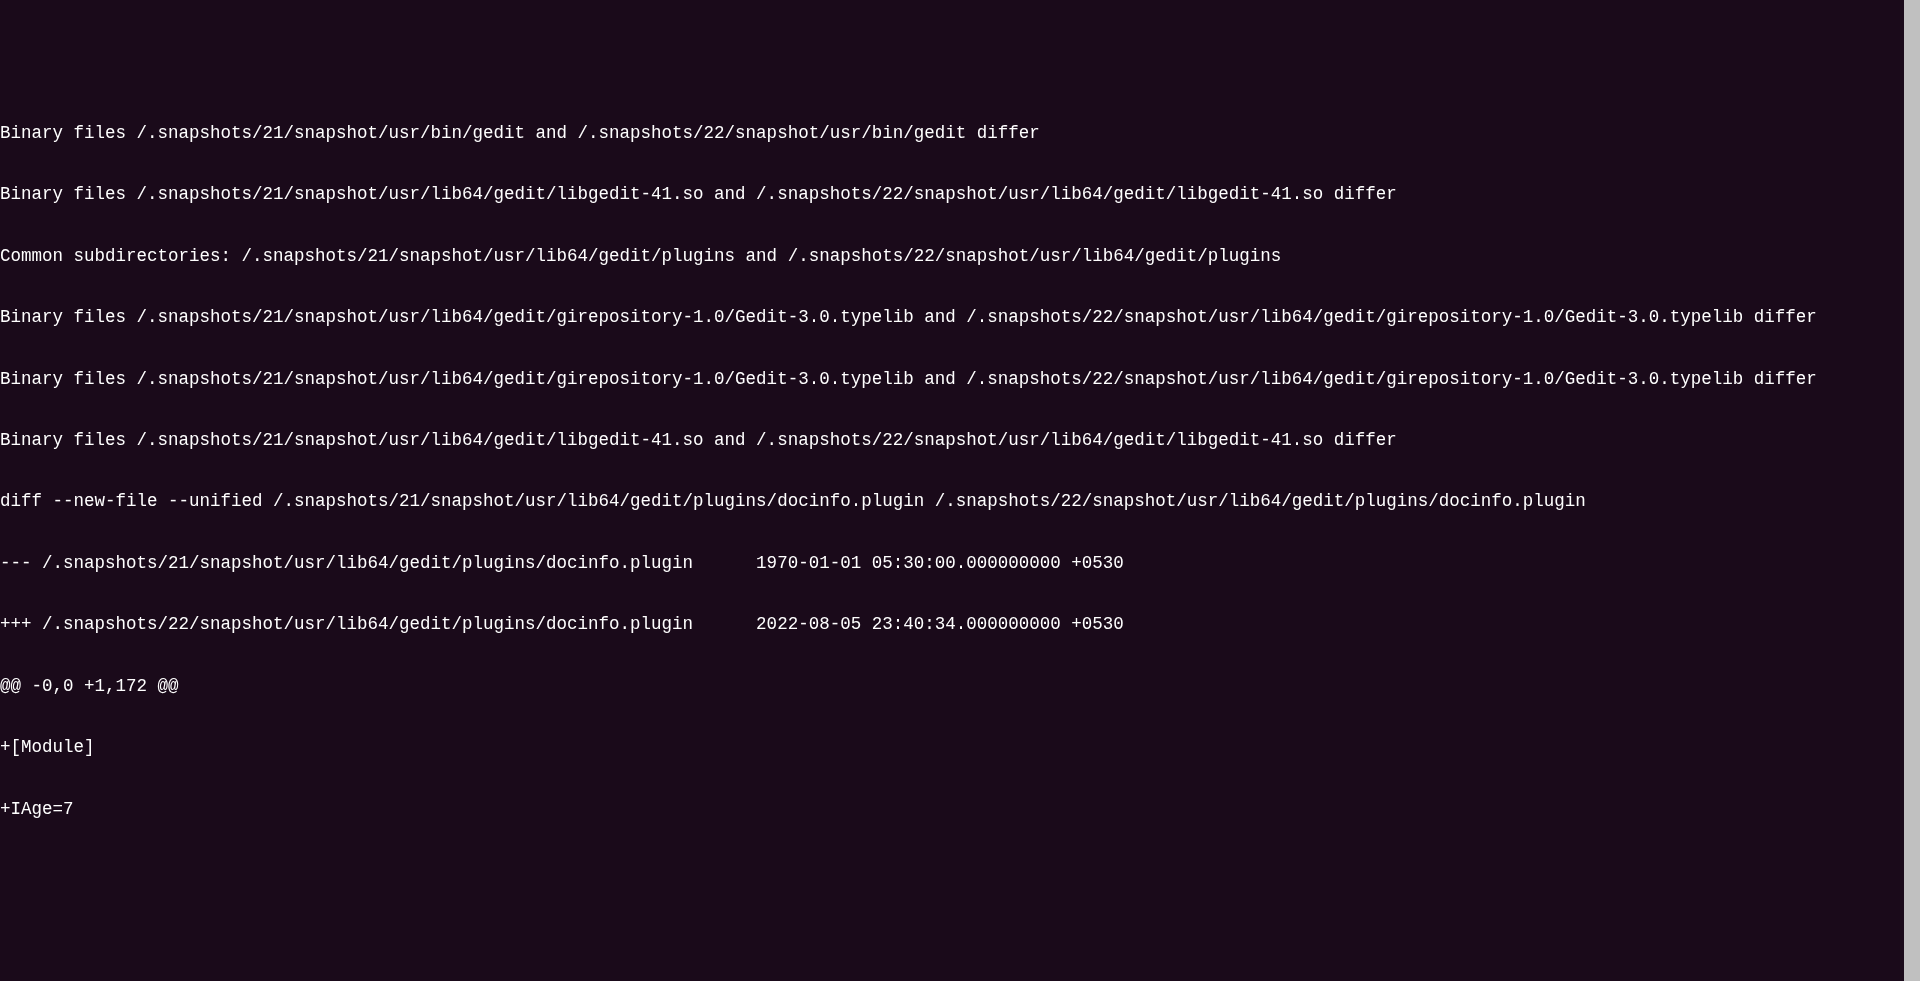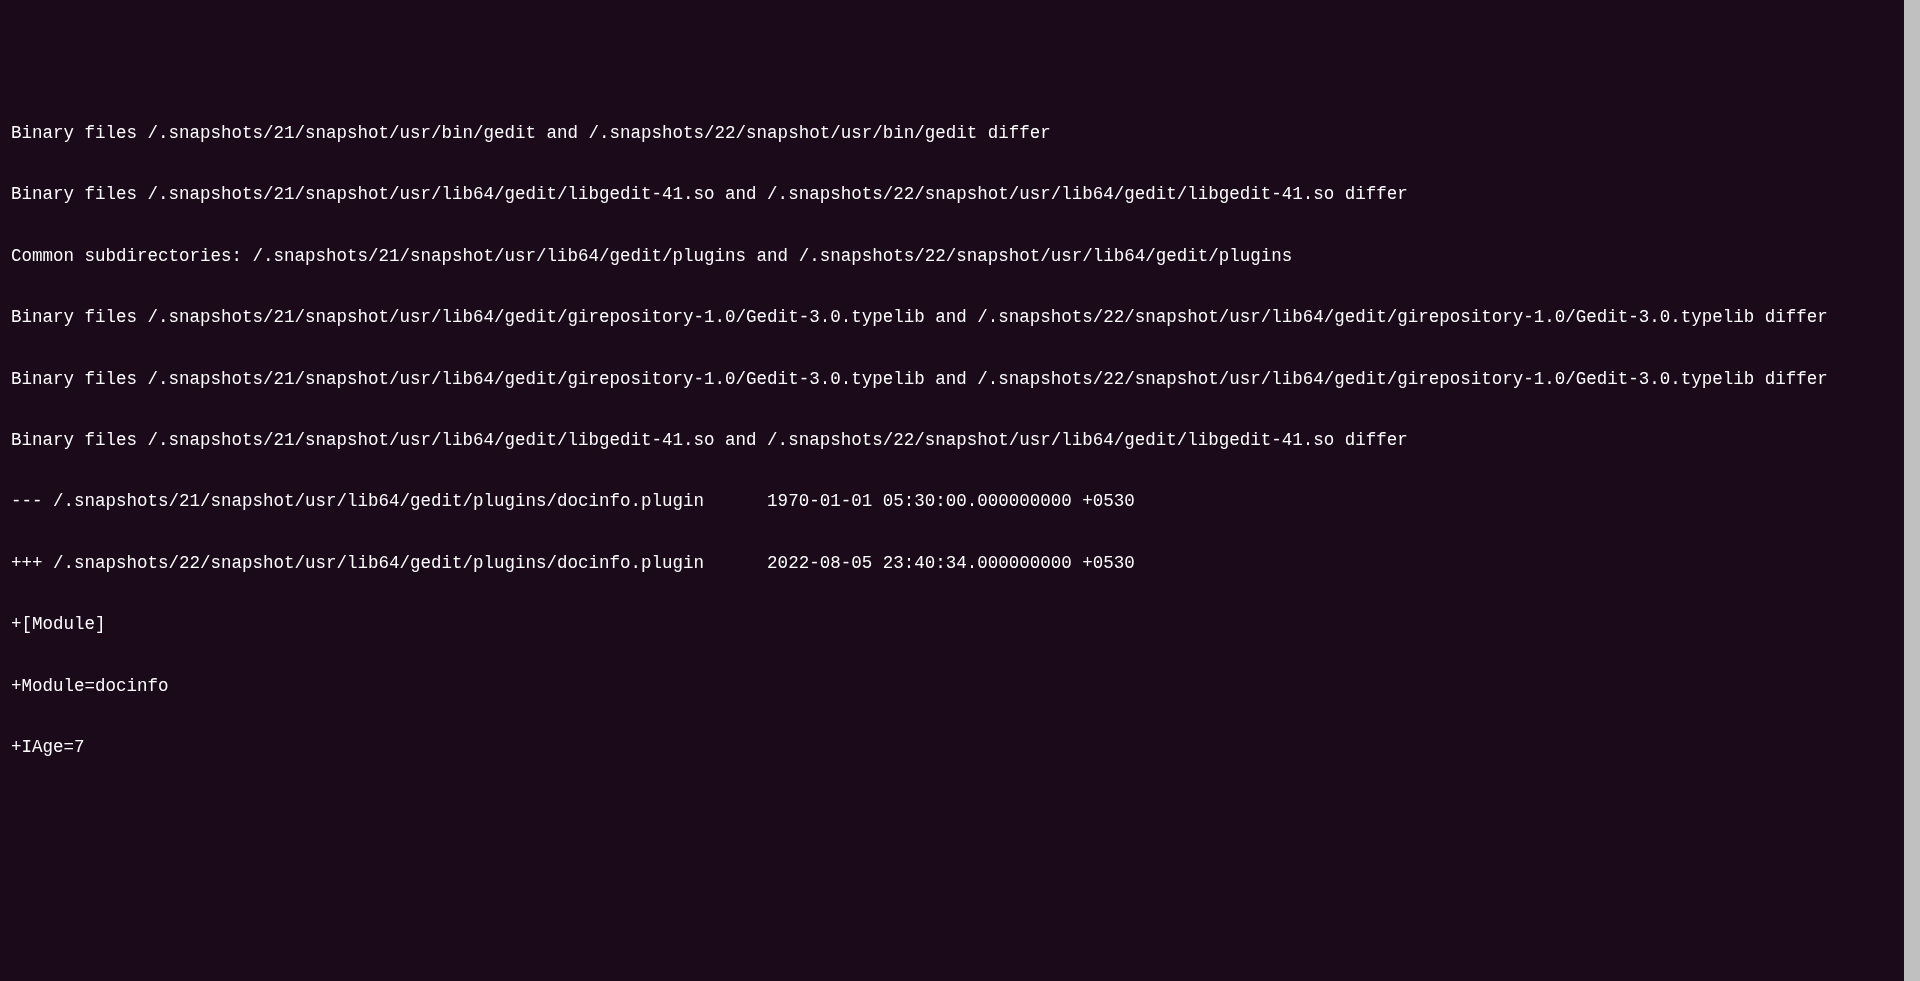--- a/index.html
+++ b/index.html
@@ -19,21 +19,20 @@
       width: 1920px;
       height: 981px;
       overflow: hidden;
     }
     .terminal-output {
       padding: 0;
     }
     .line {
       display: block;
       min-height: 20.5px;
-      margin-left: 11px;
     }
     .scrollbar {
       position: fixed;
       right: 0;
       top: 0;
       width: 16px;
       height: 100%;
       background: #e8e8e8;
     }
     .scrollbar-thumb {
@@ -49,24 +48,25 @@
 
 
 
 <div class="terminal-output">
   <span class="line">Binary files /.snapshots/21/snapshot/usr/bin/gedit and /.snapshots/22/snapshot/usr/bin/gedit differ</span>
   <span class="line">Binary files /.snapshots/21/snapshot/usr/lib64/gedit/libgedit-41.so and /.snapshots/22/snapshot/usr/lib64/gedit/libgedit-41.so differ</span>
   <span class="line">Common subdirectories: /.snapshots/21/snapshot/usr/lib64/gedit/plugins and /.snapshots/22/snapshot/usr/lib64/gedit/plugins</span>
   <span class="line">Binary files /.snapshots/21/snapshot/usr/lib64/gedit/girepository-1.0/Gedit-3.0.typelib and /.snapshots/22/snapshot/usr/lib64/gedit/girepository-1.0/Gedit-3.0.typelib differ</span>
   <span class="line">Binary files /.snapshots/21/snapshot/usr/lib64/gedit/girepository-1.0/Gedit-3.0.typelib and /.snapshots/22/snapshot/usr/lib64/gedit/girepository-1.0/Gedit-3.0.typelib differ</span>
   <span class="line">Binary files /.snapshots/21/snapshot/usr/lib64/gedit/libgedit-41.so and /.snapshots/22/snapshot/usr/lib64/gedit/libgedit-41.so differ</span>
+  <span class="line">diff --new-file --unified /.snapshots/21/snapshot/usr/lib64/gedit/plugins/docinfo.plugin /.snapshots/22/snapshot/usr/lib64/gedit/plugins/docinfo.plugin</span>
   <span class="line">--- /.snapshots/21/snapshot/usr/lib64/gedit/plugins/docinfo.plugin      1970-01-01 05:30:00.000000000 +0530</span>
   <span class="line">+++ /.snapshots/22/snapshot/usr/lib64/gedit/plugins/docinfo.plugin      2022-08-05 23:40:34.000000000 +0530</span>
+  <span class="line">@@ -0,0 +1,172 @@</span>
   <span class="line">+[Module]</span>
-  <span class="line">+Module=docinfo</span>
   <span class="line">+IAge=7</span>
   
   
   
   
   
   
   
   
   

